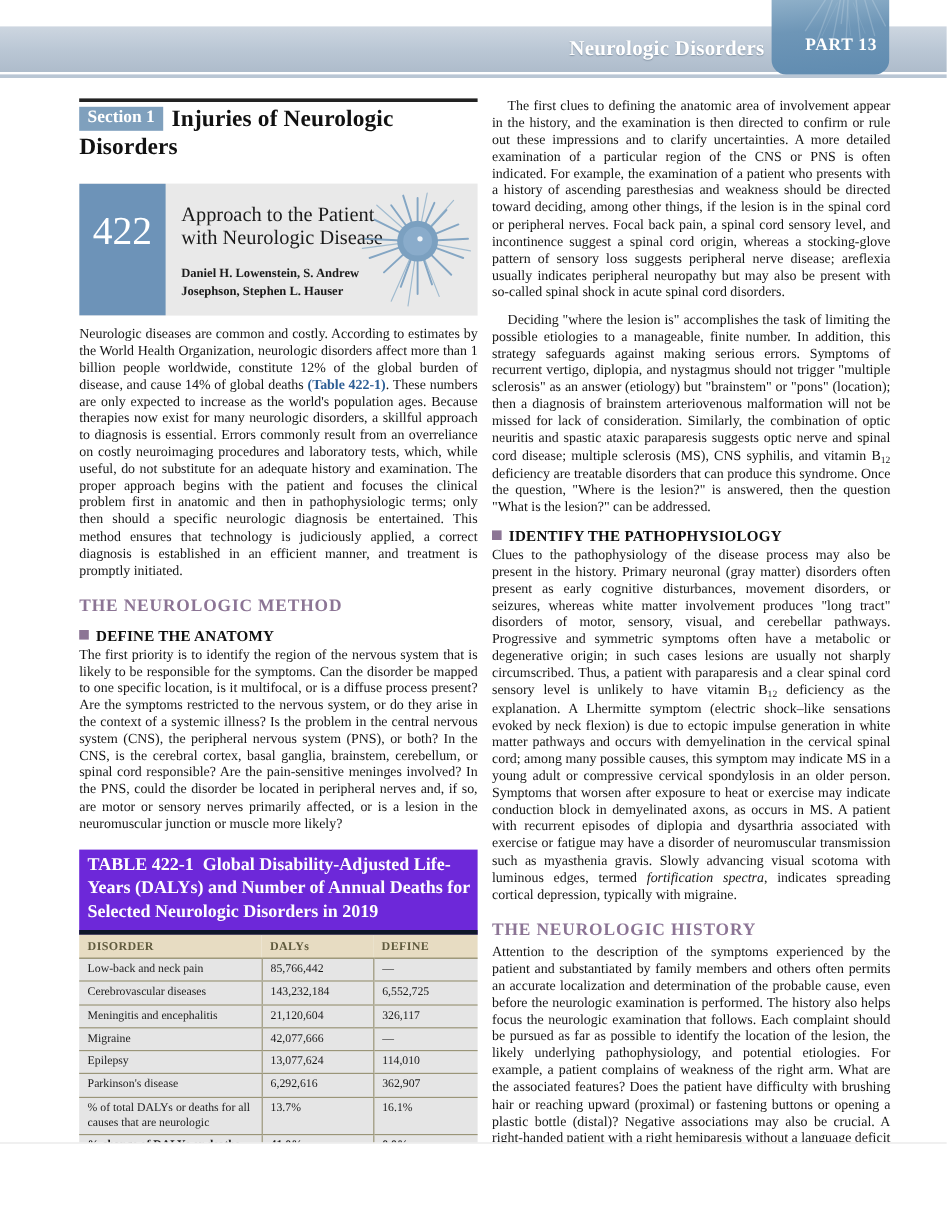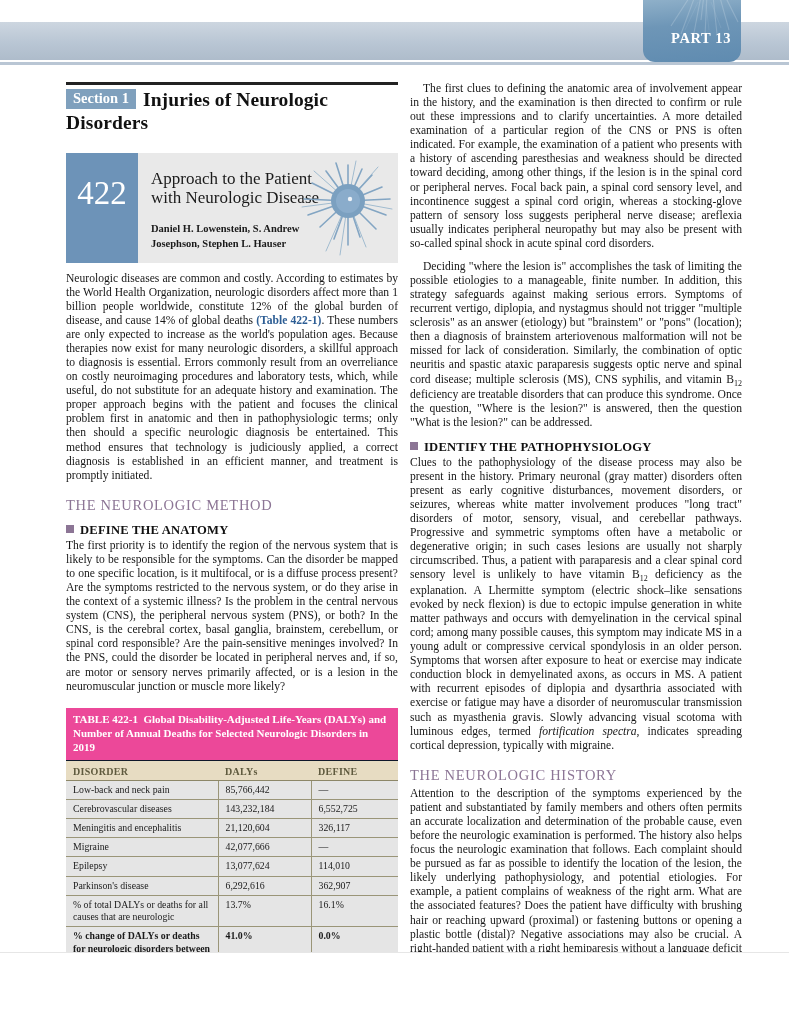--- a/index.html
+++ b/index.html
@@ -88,38 +88,38 @@
     text-align: justify; margin-top: 9px;
   }
   p.body.indent { text-indent: 13px; }
   p.body.tight { margin-top: 0; }
   .lnk { color: #2c5d94; font-weight: bold; }
   .sub { font-size: 8px; vertical-align: -3px; }
   em { font-style: italic; }
 
   h2.purple {
     font-size: 14.5px; color: #8c7595; letter-spacing: .7px;
-    margin-top: 14px; margin-bottom: 3px; font-weight: normal;
+    margin-top: 14px; margin-bottom: 3px; font-weight: bold;
     font-family: "Liberation Serif", serif;
   }
   h3.bullet {
     font-size: 12.6px; color: #111; font-weight: bold; letter-spacing: .2px;
     margin-top: 9px; margin-bottom: 1px;
   }
   h3.bullet .sq {
     display: inline-block; width: 8px; height: 8px; background: #8c7595;
     margin-right: 6px; vertical-align: 1px;
   }
 
   
   .tbl-wrap { margin-top: 14px; width: 332px; }
   .tbl-title {
-    background: #ec4899; color: #ffffff; font-weight: bold;
-    font-size: 11px; line-height: 1.3; padding: 4px 6px 5px 7px;
-    border-bottom: 1px solid #0f172a;
+    background: #6d28d9; color: #ffffff; font-weight: bold;
+    font-size: 15px; line-height: 1.3; padding: 4px 6px 5px 7px;
+    border-bottom: 4px solid #0f172a;
   }
   table.t422 { width: 332px; border-collapse: collapse; table-layout: fixed; }
   table.t422 th {
     background: #e7dcc2; color: #5f5a3e; font-weight: bold;
     font-size: 10px; text-align: left; letter-spacing: .3px;
     padding: 5px 6px 3px 7px;
     border-bottom: 1px solid #8d8768;
   }
   table.t422 td {
     background: #e5e5e5; color: #1a1a1a; font-size: 9.8px;
@@ -161,20 +161,21 @@
         <path d="M82 -4 L95 22"></path>
           <path d="M61 -6 L58 20"></path>
       </g>
       <g stroke="#cfe0ec" stroke-width="0.7" fill="none" opacity="0.5">
         <path d="M55 2 L42 30"></path>
           <path d="M68 2 L78 28"></path>
           <path d="M63 4 L66 30"></path>
       </g>
     </svg>
   </div>
+  <div class="runhead-title">Neurologic Disorders</div>
   <div class="part-label">PART 13</div>
 
   <div class="col col-left">
 
     <div class="section-rule-top"></div>
     <div>
       <span class="section-line">
         <span class="section-chip">Section 1</span><span class="section-title">Injuries of Neurologic</span>
       </span>
       <span class="section-line section-title">Disorders</span>

